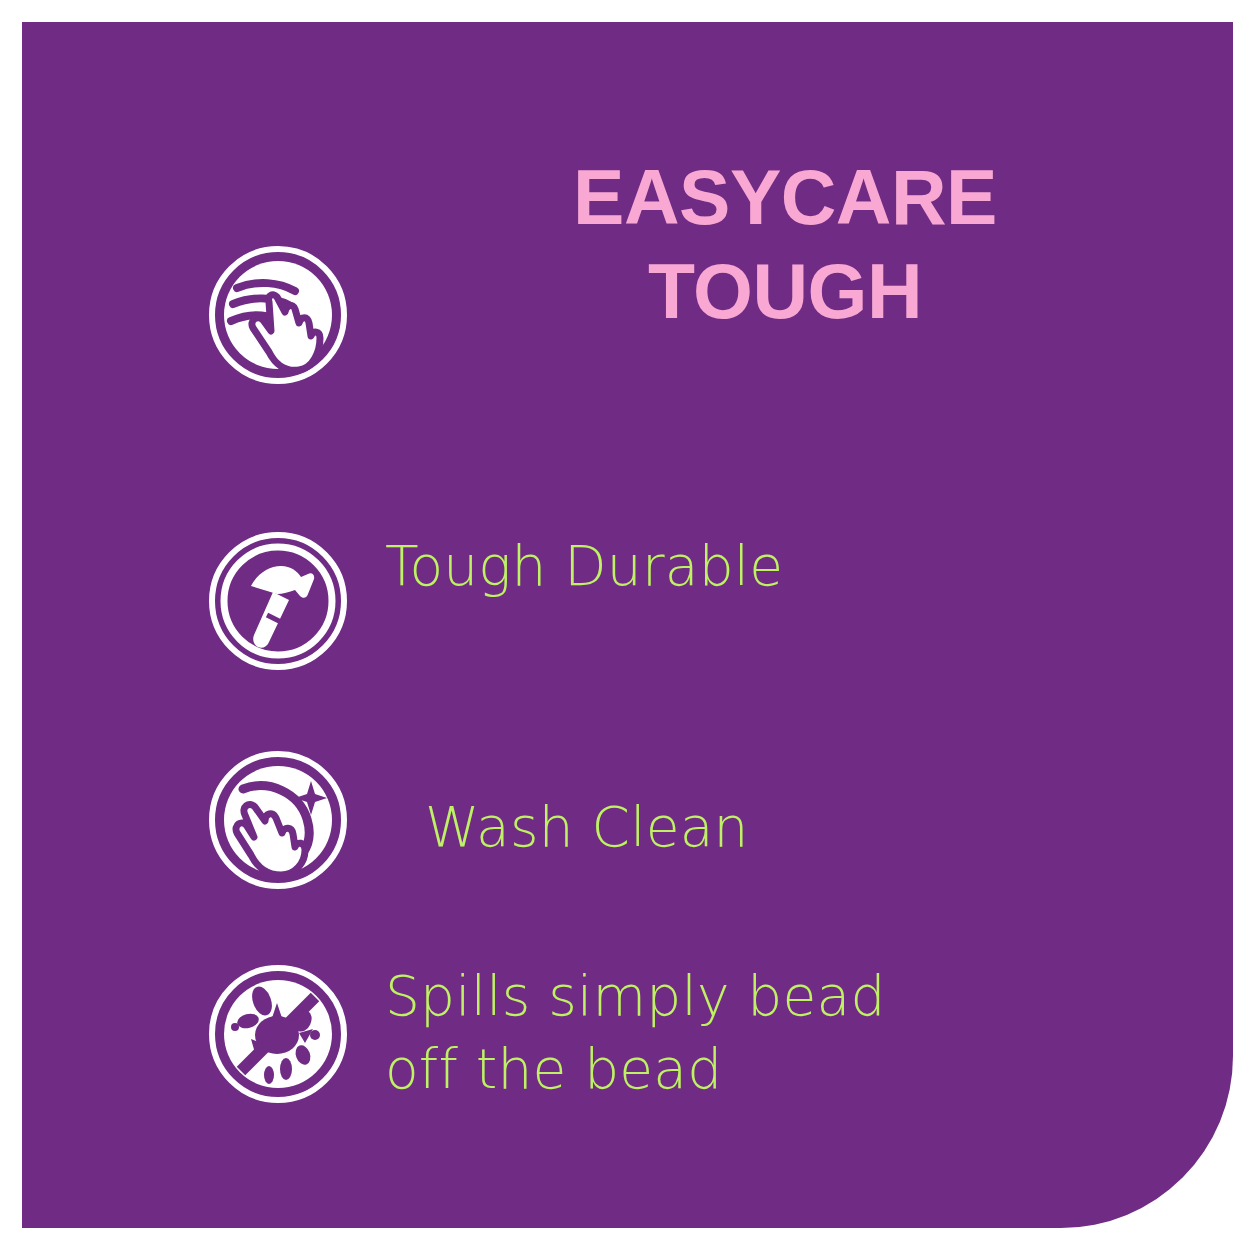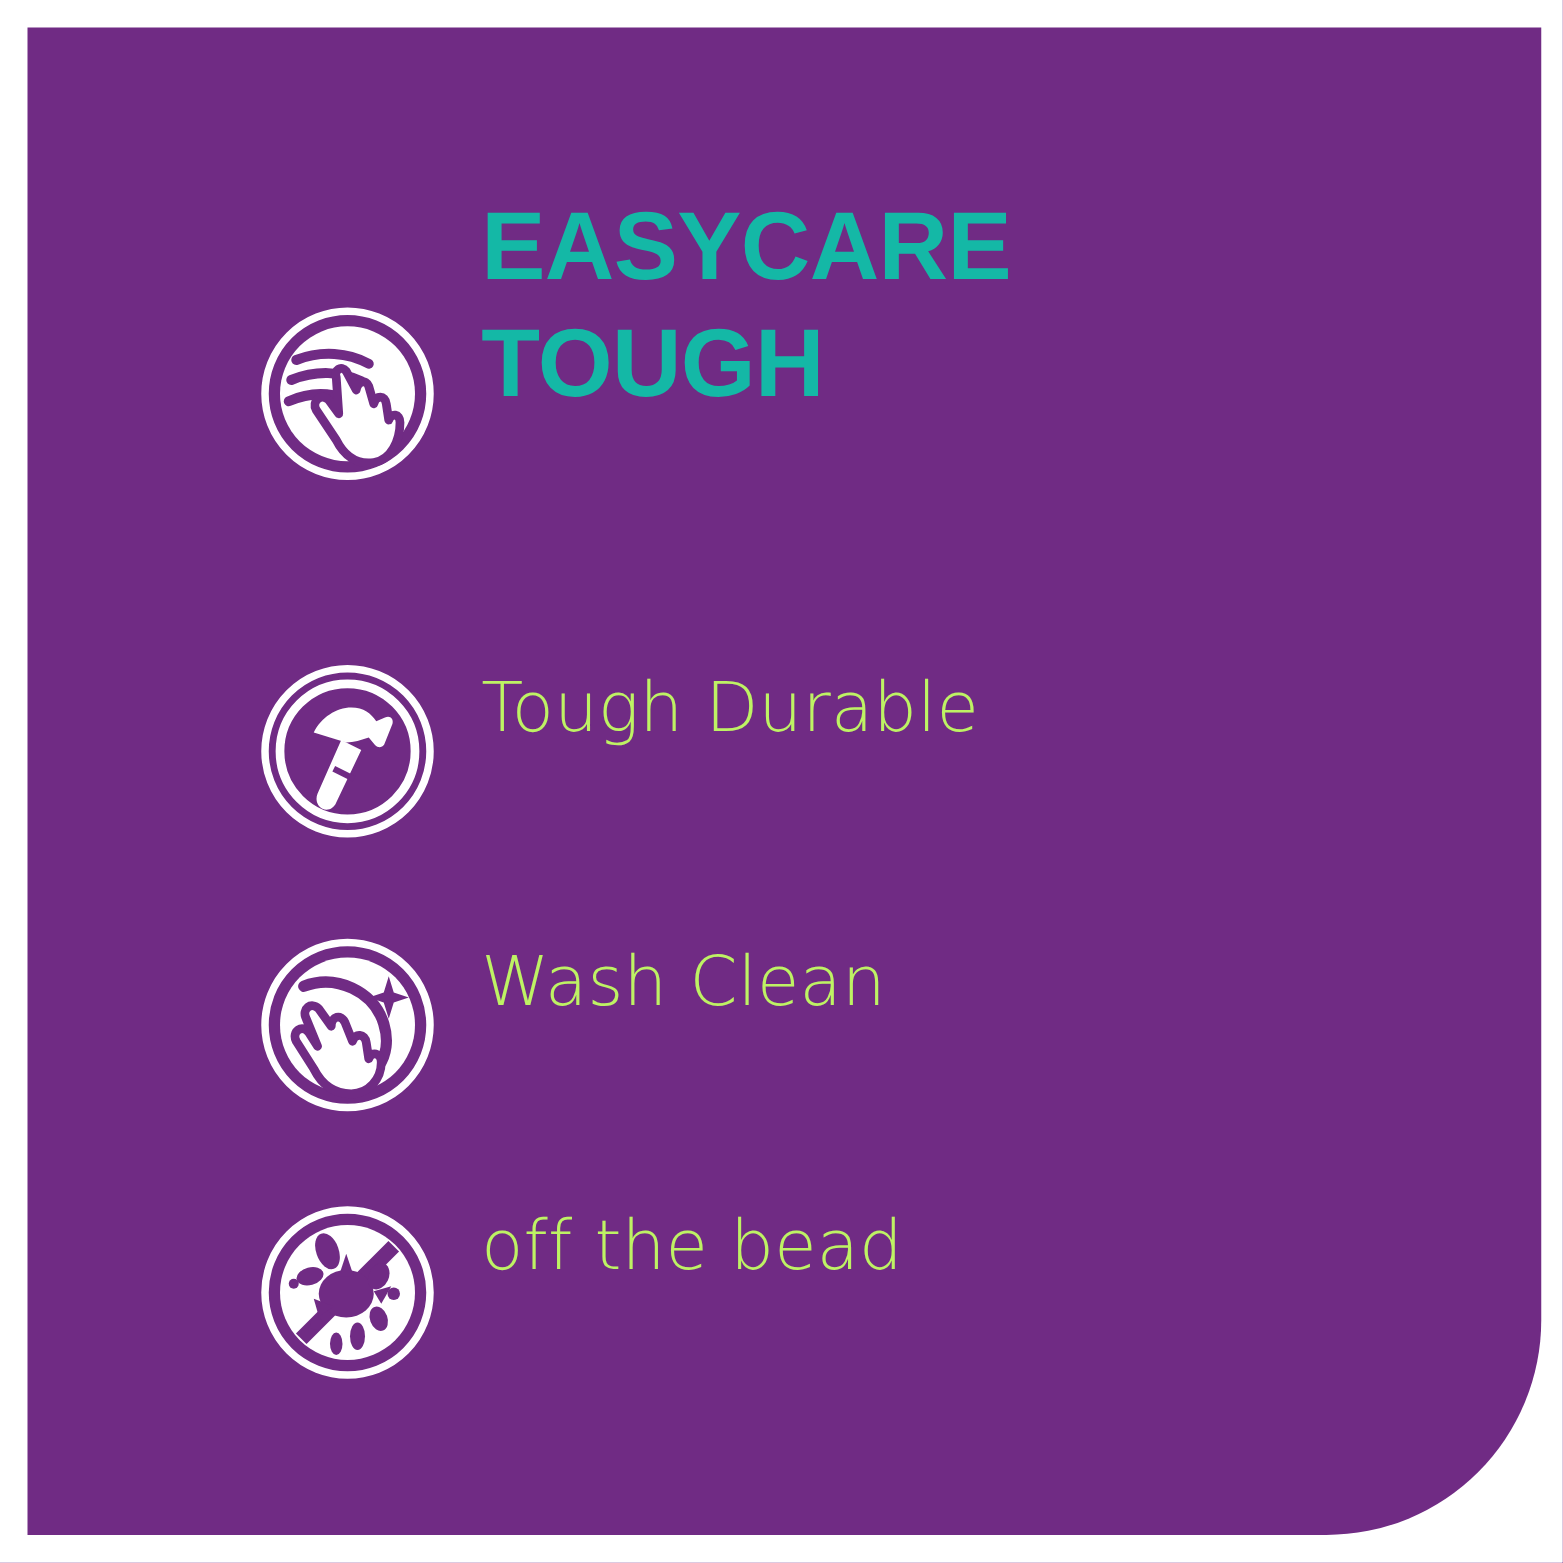--- a/index.html
+++ b/index.html
@@ -27,26 +27,27 @@
     border-bottom-left-radius: 0px;
     border-bottom-right-radius: 172px;
   }
 
   
   #heading {
     position: absolute;
     left: 363px;
     top: 128px;
     width: 800px;
-    color: #14b8a6;
+    color: #f9a8d4;
     font-family: "Liberation Sans", sans-serif;
     font-weight: bold;
     font-size: 77px;
     line-height: 94px;
     letter-spacing: -0.5px;
+    text-align: center;
   }
   #heading .hline { display: block; white-space: pre; }
 
   
   .feature {
     position: absolute;
     left: 0;
     width: 100%;
   }
   .feature-icon {
@@ -67,21 +68,21 @@
   .feature-text .tline { display: block; white-space: pre; }
 
   
   #icon-easycare  { left: 185px; top: 222px; }
   #icon-hammer    { left: 185px; top: 508px; }
   #icon-wash      { left: 185px; top: 727px; }
   #icon-nosplash  { left: 185px; top: 941px; }
 
   
   #text-tough   { top: 508px; }
-  #text-stains  { top: 727px; }
+  #text-stains  { top: 769px; margin-left: 40px; }
   #text-bead    { top: 938px; }
 
   svg { display: block; }
 </style>
 </head>
 <body>
 
 <div id="panel">
 
   <div class="feature">
@@ -189,17 +190,18 @@
           <ellipse cx="62" cy="112" rx="5" ry="9"></ellipse>
           <circle cx="46" cy="96" r="5"></circle>
           <path d="M70 40 L76 58 L64 58 Z"></path>
           <path d="M44 76 L60 82 L48 90 Z"></path>
           <path d="M92 70 L106 66 L98 80 Z"></path>
         </g>
       </svg>
     </div>
 
     <div class="feature-text" id="text-bead">
+      <span class="tline">Spills simply bead</span>
       <span class="tline">off the bead</span>
     </div>
   </div>
 
 </div>
 
 </body></html>

